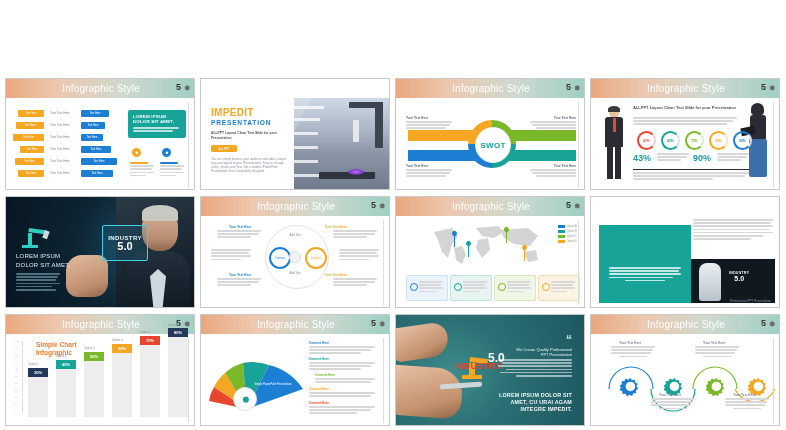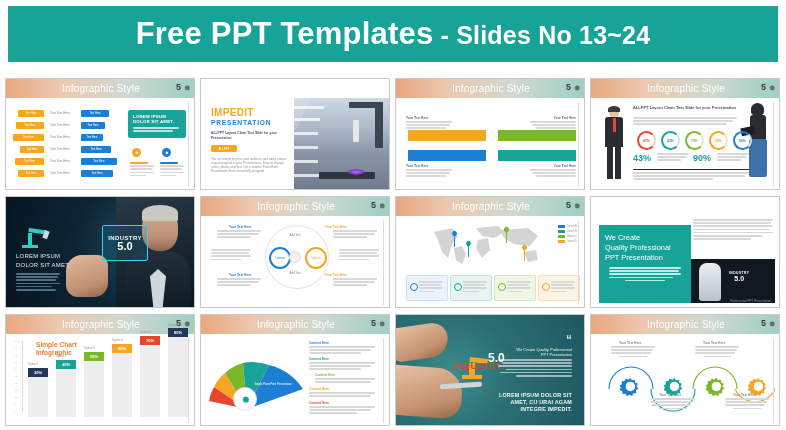--- a/index.html
+++ b/index.html
@@ -148,25 +148,20 @@
   .s11-lor{position:absolute;right:12px;bottom:12px;width:74px;text-align:right;color:#eef7f5;font-size:5.4px;
     font-weight:700;line-height:7px;letter-spacing:.2px;}
   .s11-ind{position:absolute;left:58px;top:46px;color:#e8452f;font-size:9px;font-weight:700;letter-spacing:.3px;}
   .s11-50{position:absolute;left:92px;top:36px;color:#ffffff;font-size:12px;font-weight:700;}
 </style>
 </head>
 <body>
 
 <div class="page">
 
-  <div class="banner">
-    <div class="banner-text">
-      <span class="big">Free PPT Templates</span><span class="small"> - Slides No 13~24</span>
-    </div>
-  </div>
 
   <div class="grid">
 
     <div class="slide">
       <div class="ig-head">
         <div class="t">Infographic Style</div>
         <div class="ig-logo">
           <span class="n">5</span>
           <svg width="9" height="9" viewBox="0 0 24 24">
               <path fill="#6b6b6b" d="M12 8a4 4 0 100 8 4 4 0 000-8zm9 4l-2-1 1-2-2-2-2 1-1-2h-2l-1 2-2-1-2 2 1 2-2 1v2l2 1-1 2 2 2 2-1 1 2h2l1-2 2 1 2-2-1-2 2-1z"></path>
@@ -324,20 +319,30 @@
           <svg width="9" height="9" viewBox="0 0 24 24">
               <path fill="#6b6b6b" d="M12 8a4 4 0 100 8 4 4 0 000-8zm9 4l-2-1 1-2-2-2-2 1-1-2h-2l-1 2-2-1-2 2 1 2-2 1v2l2 1-1 2 2 2 2-1 1 2h2l1-2 2 1 2-2-1-2 2-1z"></path>
             </svg>
         </div>
       </div>
       <div class="swot-wrap">
         <div class="swot-band" style="left:12px;top:32px;width:78px;background:#f5a623;"></div>
         <div class="swot-band" style="left:102px;top:32px;width:78px;background:#7ab829;"></div>
         <div class="swot-band" style="left:12px;top:52px;width:78px;background:#1d7fd4;"></div>
         <div class="swot-band" style="left:102px;top:52px;width:78px;background:#17a398;"></div>
+        <div style="position:absolute;left:72px;top:22px;width:48px;height:48px;border-radius:50%;overflow:hidden;">
+          <div style="position:absolute;left:0;top:0;width:24px;height:24px;background:#f5a623;"></div>
+          <div style="position:absolute;right:0;top:0;width:24px;height:24px;background:#7ab829;"></div>
+          <div style="position:absolute;left:0;bottom:0;width:24px;height:24px;background:#1d7fd4;"></div>
+          <div style="position:absolute;right:0;bottom:0;width:24px;height:24px;background:#17a398;"></div>
+          <div style="position:absolute;left:7px;top:7px;width:34px;height:34px;border-radius:50%;background:#fff;border:1px solid #eee;
+                      display:flex;align-items:center;justify-content:center;">
+            <span class="swot-txt" style="color:#17a398;">SWOT</span>
+          </div>
+        </div>
         <div class="lbl" style="position:absolute;left:10px;top:18px;">Your Text Here</div>
         <div class="txtblock" style="position:absolute;left:10px;top:23px;width:46px;">
             <span style="width:46px"></span>
             <span style="width:44px"></span>
             <span style="width:40px"></span>
           </div>
         <div class="lbl" style="position:absolute;right:10px;top:18px;text-align:right;">Your Text Here</div>
         <div class="txtblock" style="position:absolute;right:10px;top:23px;width:46px;">
             <span style="width:46px"></span>
             <span style="width:44px;margin-left:2px"></span>
@@ -608,25 +613,20 @@
             <span style="width:22px"></span>
             <span style="width:24px"></span>
             <span style="width:16px"></span>
           </div>
       </div>
       <div class="vline"></div>
     </div>
 
     <div class="slide">
       <div class="s8-teal"></div>
-      <div class="s8-h">
-        <div>We Create</div>
-        <div>Quality Professional</div>
-        <div>PPT Presentation</div>
-      </div>
       <div class="txtblock" style="position:absolute;left:18px;top:70px;width:72px;">
         <span style="width:72px;background:rgba(255,255,255,.75)"></span>
         <span style="width:70px;background:rgba(255,255,255,.75)"></span>
         <span style="width:72px;background:rgba(255,255,255,.75)"></span>
         <span style="width:64px;background:rgba(255,255,255,.75)"></span>
         <span style="width:40px;margin-left:16px;background:rgba(255,255,255,.75)"></span>
       </div>
       <div class="txtblock" style="position:absolute;left:102px;top:22px;width:80px;">
         <span style="width:80px"></span>
           <span style="width:78px"></span>

